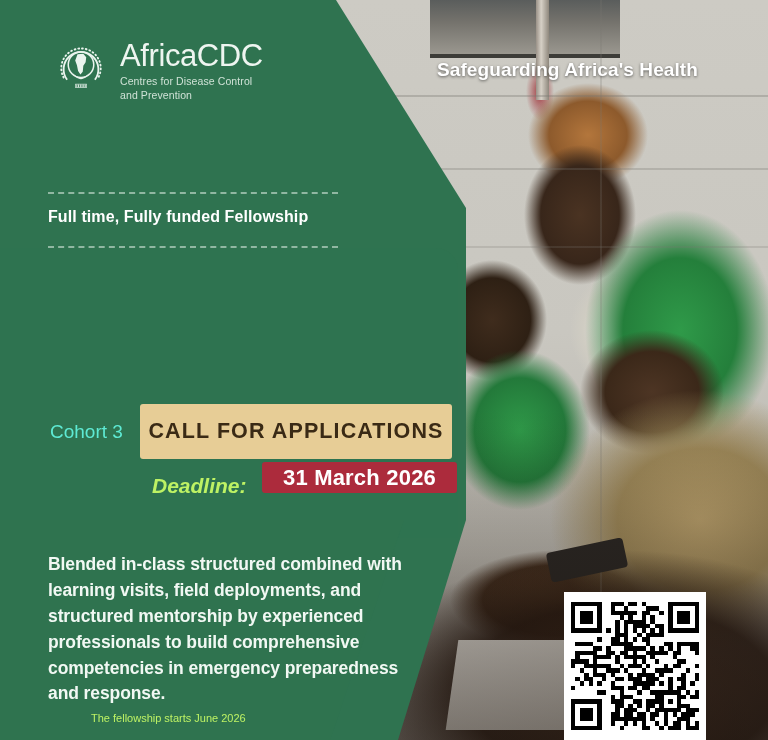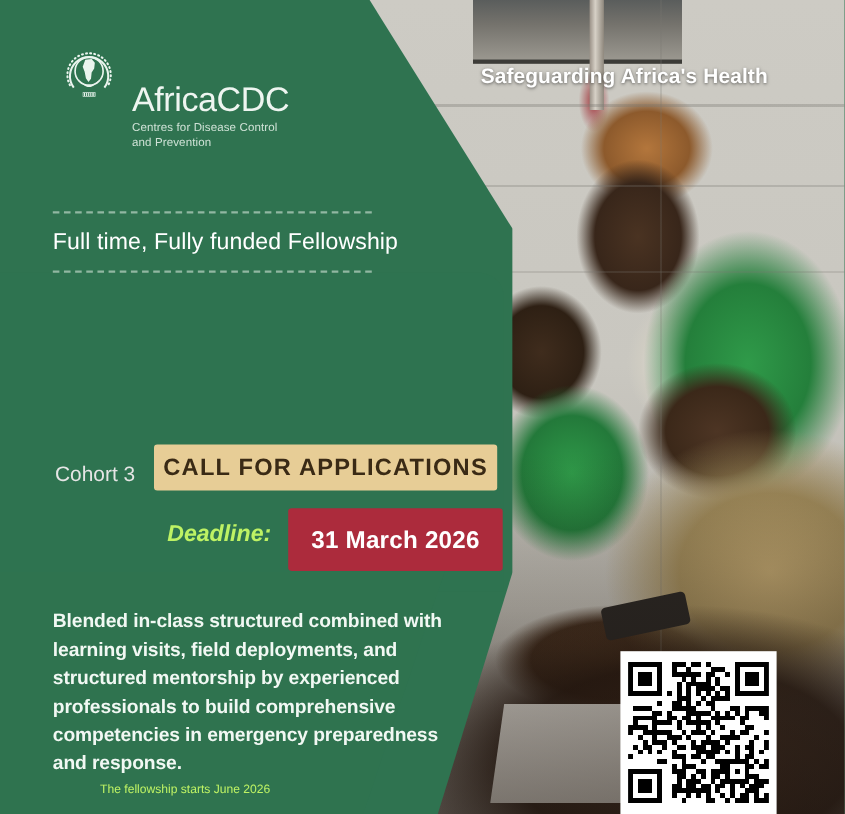--- a/index.html
+++ b/index.html
@@ -95,21 +95,21 @@
   .green-card-2 {
     position: absolute;
     left: 0; top: 520px; width: 404px; height: 220px;
     background: rgba(47,115,80,.93);
     clip-path: polygon(0 0, 404px 0, 330px 220px, 0 220px);
   }
 
   
   .logo-row { position: absolute; left: 52px; top: 38px; display: flex; align-items: flex-start; gap: 10px; }
   .logo-mark { width: 58px; height: 58px; flex: 0 0 58px; }
-  .logo-text { padding-top: 2px; margin-top: 35px; }
+  .logo-text { padding-top: 2px; }
   .logo-title {
     font-size: 31px; color: #eef5f0; letter-spacing: -.4px; line-height: 1;
     font-weight: 400;
   }
   .logo-sub {
     font-size: 10.5px; color: #cfe2d6; line-height: 1.3; margin-top: 4px; letter-spacing: .1px;
   }
 
   
   .tagline {
@@ -121,55 +121,55 @@
 
   
   .rule {
     position: absolute; left: 48px; width: 290px; height: 0;
     border-top: 2px dashed rgba(225,238,230,.55);
   }
   .rule.top { top: 192px; }
   .rule.bot { top: 246px; width: 290px; }
   .eyebrow {
     position: absolute; left: 48px; top: 208px;
-    font-size: 21px; font-weight: 400; color: #ffffff; letter-spacing: .1px;
+    font-size: 16px; font-weight: 700; color: #ffffff; letter-spacing: .1px;
   }
 
   
   .headline {
     position: absolute; left: 48px; top: 272px; width: 400px;
     font-size: 31px; font-weight: 700; color: #ffffff;
     line-height: 1.32; letter-spacing: -.3px;
   }
 
   
   .cohort {
     position: absolute; left: 50px; top: 421px;
-    font-size: 19px; color: #e5e5e5; font-weight: 400;
+    font-size: 19px; color: #5eead4; font-weight: 400;
   }
   .call-banner {
     position: absolute; left: 140px; top: 404px;
-    width: 312px; height: 42px;
+    width: 312px; height: 55px;
     background: #e7cd96;
     border-radius: 3px;
     display: flex; align-items: center; justify-content: center;
   }
   .call-banner span {
     font-size: 21.5px; font-weight: 700; color: #3a2a15; letter-spacing: 1.1px;
   }
 
   
   .deadline-label {
     position: absolute; left: 152px; top: 474px;
     font-size: 21px; font-style: italic; font-weight: 600;
     color: #bef264;
   }
   .deadline-chip {
     position: absolute; left: 262px; top: 462px;
-    width: 195px; height: 57px;
+    width: 195px; height: 31px;
     background: #ac2b3c;
     border-radius: 3px;
     display: flex; align-items: center; justify-content: center;
   }
   .deadline-chip span {
     font-size: 22px; font-weight: 700; color: #ffffff; letter-spacing: .2px;
   }
 
   
   .body-copy {

